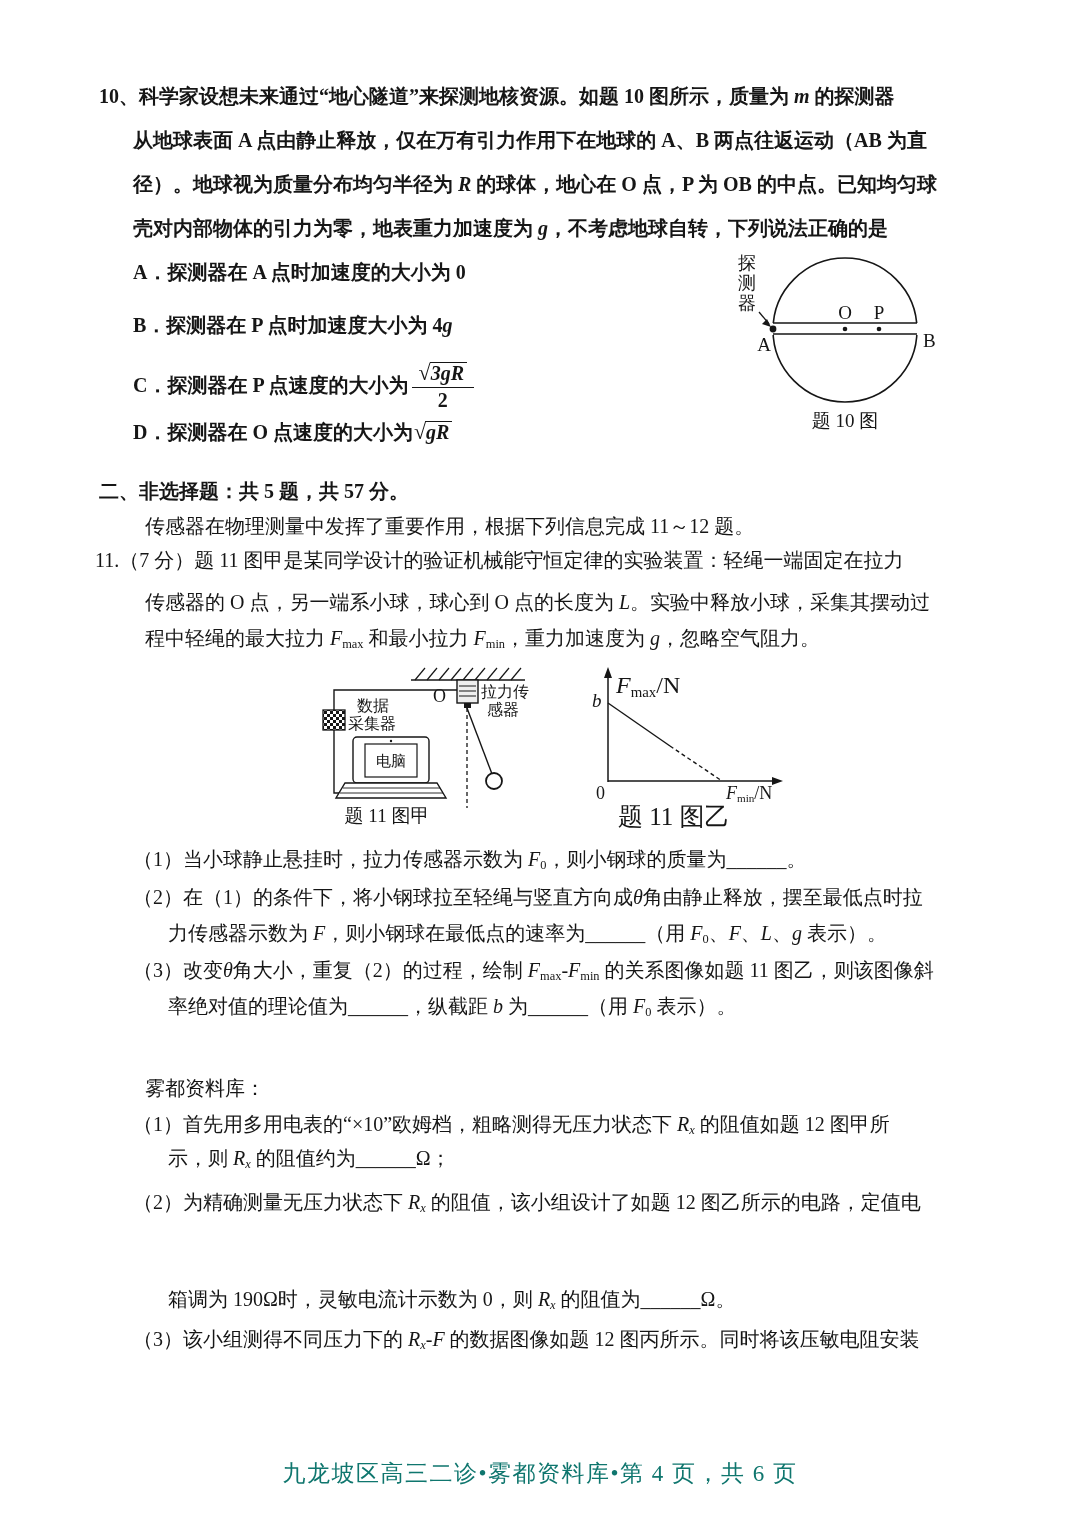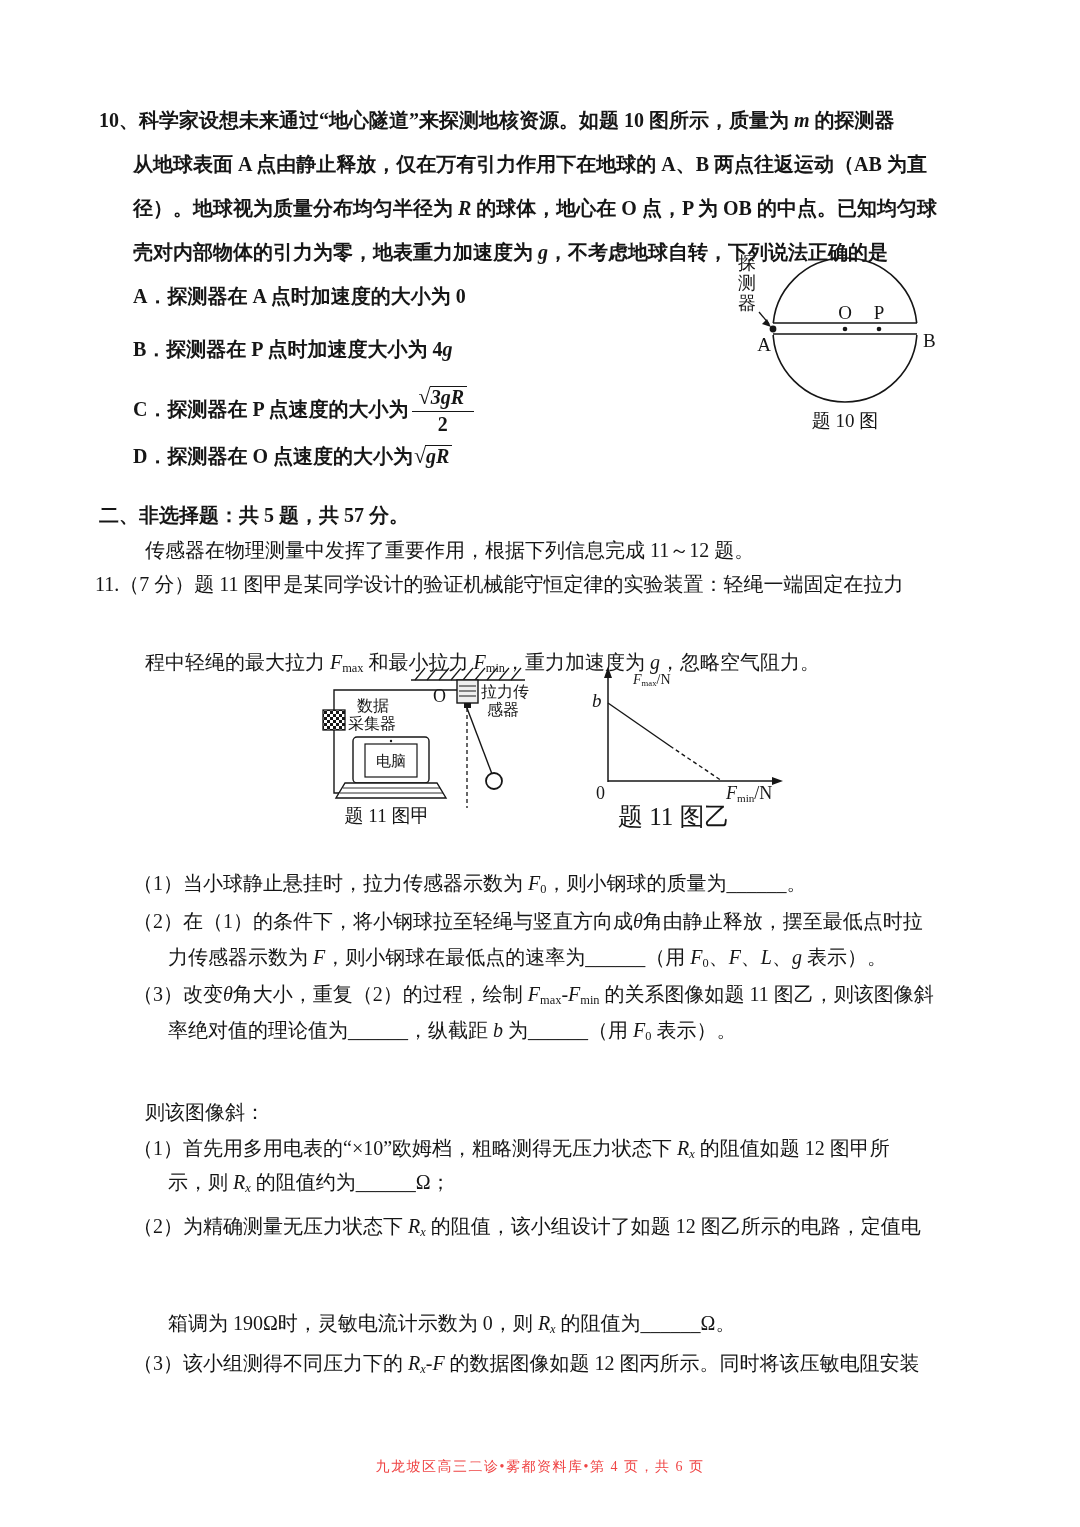--- a/index.html
+++ b/index.html
@@ -1,34 +1,34 @@
 <!DOCTYPE html>
 <html><head>
 <meta charset="utf-8">
 <style>
   html,body{margin:0;padding:0;background:#e8e8e8;}
   .page{position:relative;width:1080px;height:1527px;background:#ffffff;margin:0 auto;
         font-family:"Liberation Serif","DejaVu Serif",serif;color:#161616;overflow:hidden;}
-  .line{position:absolute;white-space:nowrap;font-size:20px;line-height:28px;margin-top:24px;}
+  .line{position:absolute;white-space:nowrap;font-size:20px;line-height:28px;}
   .b7{font-weight:700;}
   i.var{font-family:"Liberation Serif","DejaVu Serif",serif;font-style:italic;}
   sub{font-size:0.62em;line-height:1;vertical-align:-0.28em;font-style:normal;}
   sub.it{font-style:italic;}
   .sqrt{display:inline-flex;align-items:flex-start;margin:0 1px;}
   .rsg{font-size:22px;line-height:22px;}
   .rad{display:inline-block;font-style:italic;border-top:1.6px solid #161616;line-height:21px;padding:0 3px 0 1px;margin-left:-1px;text-align:right;}
   .frac{display:inline-flex;flex-direction:column;align-items:center;vertical-align:middle;margin:0 3px;line-height:1.15;}
   .fnum{display:inline-block;border-bottom:1.6px solid #161616;padding:0 6px 2px;}
   .fden{padding-top:1px;}
   .circ{display:inline-block;width:19px;height:19px;line-height:17px;border:1.4px solid #161616;border-radius:50%;
         text-align:center;font-size:13px;vertical-align:-3px;}
   .fig{position:absolute;}
   .fig .lbl{position:absolute;white-space:nowrap;}
   .vtext{position:absolute;width:22px;font-size:18px;line-height:20px;word-break:break-all;font-weight:400;}
-  .footer{position:absolute;left:0;right:0;top:1458px;text-align:center;font-size:14px;letter-spacing:1.5px;color:#ef4444;}
+  .footer{position:absolute;left:0;right:0;top:1458px;text-align:center;font-size:23px;letter-spacing:1.5px;color:#0f766e;}
   svg{position:absolute;left:0;top:0;}
   svg text{font-family:"Liberation Serif","DejaVu Serif",serif;fill:#161616;}
 </style>
 </head>
 <body>
 
 <div class="page">
 
   <div class="line b7" style="left:99px;top:82px">10、科学家设想未来通过“地心隧道”来探测地核资源。如题 10 图所示，质量为 <i class="var">m</i> 的探测器</div>
   <div class="line b7" style="left:133px;top:126px">从地球表面 A 点由静止释放，仅在万有引力作用下在地球的 A、B 两点往返运动（AB 为直</div>
@@ -68,20 +68,21 @@
     </svg>
     <div class="vtext" style="left:12px;top:10px">探测器</div>
   </div>
 
   <div class="line b7" style="left:99px;top:477px">
     <span>二、非选择题：</span><span>共 5 题，共 57 分。</span>
   </div>
   <div class="line" style="left:145px;top:512px">传感器在物理测量中发挥了重要作用，根据下列信息完成 11～12 题。</div>
 
   <div class="line" style="left:95px;top:546px">11.（7 分）题 11 图甲是某同学设计的验证机械能守恒定律的实验装置：轻绳一端固定在拉力</div>
+  <div class="line" style="left:145px;top:588px">传感器的 O 点，另一端系小球，球心到 O 点的长度为 <i class="var">L</i>。实验中释放小球，采集其摆动过</div>
   <div class="line" style="left:145px;top:624px">程中轻绳的最大拉力 <i class="var">F</i><sub>max</sub> 和最小拉力 <i class="var">F</i><sub>min</sub>，重力加速度为 <i class="var">g</i>，忽略空气阻力。</div>
 
   <div class="fig" style="left:315px;top:660px;width:250px;height:170px">
     <svg width="250" height="170" viewBox="0 0 250 170">
       <defs>
         <pattern id="chk" width="6" height="6" patternUnits="userSpaceOnUse">
           <rect width="6" height="6" fill="#ffffff"></rect>
           <rect width="3" height="3" fill="#161616"></rect>
           <rect x="3" y="3" width="3" height="3" fill="#161616"></rect>
         </pattern>
@@ -134,34 +135,34 @@
 
   <div class="fig" style="left:588px;top:662px;width:205px;height:162px">
     <svg width="205" height="162" viewBox="0 0 205 162">
       <line x1="20" y1="12" x2="20" y2="120" stroke="#161616" stroke-width="1.5"></line>
       <polygon points="20,5 16,16 24,16" fill="#161616"></polygon>
       <line x1="20" y1="119" x2="188" y2="119" stroke="#161616" stroke-width="1.5"></line>
       <polygon points="195,119 184,115 184,123" fill="#161616"></polygon>
       <line x1="20" y1="41" x2="82" y2="84" stroke="#161616" stroke-width="1.4"></line>
       <line x1="82" y1="84" x2="134" y2="119" stroke="#161616" stroke-width="1.4" stroke-dasharray="4 3"></line>
     </svg>
-    <div class="lbl" style="left:45px;top:10px;font-size:14px"><i class="var">F</i><sub>max</sub>/N</div>
+    <div class="lbl" style="left:28px;top:10px;font-size:24px"><i class="var">F</i><sub>max</sub>/N</div>
     <div class="lbl" style="left:4px;top:28px;font-size:19px"><i class="var">b</i></div>
     <div class="lbl" style="left:8px;top:121px;font-size:18px">0</div>
     <div class="lbl" style="left:138px;top:121px;font-size:18px"><i class="var">F</i><sub>min</sub>/N</div>
     <div class="lbl" style="left:30px;top:138px;font-size:25px">题 11 图乙</div>
   </div>
 
   <div class="line" style="left:133px;top:845px">（1）当小球静止悬挂时，拉力传感器示数为 <i class="var">F</i><sub>0</sub>，则小钢球的质量为______。</div>
   <div class="line" style="left:133px;top:883px">（2）在（1）的条件下，将小钢球拉至轻绳与竖直方向成<i class="var">θ</i>角由静止释放，摆至最低点时拉</div>
   <div class="line" style="left:168px;top:919px">力传感器示数为 <i class="var">F</i>，则小钢球在最低点的速率为______（用 <i class="var">F</i><sub>0</sub>、<i class="var">F</i>、<i class="var">L</i>、<i class="var">g</i> 表示）。</div>
   <div class="line" style="left:133px;top:956px">（3）改变<i class="var">θ</i>角大小，重复（2）的过程，绘制 <i class="var">F</i><sub>max</sub>-<i class="var">F</i><sub>min</sub> 的关系图像如题 11 图乙，则该图像斜</div>
   <div class="line" style="left:168px;top:992px">率绝对值的理论值为______，纵截距 <i class="var">b</i> 为______（用 <i class="var">F</i><sub>0</sub> 表示）。</div>
 
-  <div class="line" style="left:145px;top:1074px">则该图像斜：</div>
+  <div class="line" style="left:145px;top:1074px">雾都资料库：</div>
   <div class="line" style="left:133px;top:1110px">（1）首先用多用电表的“×10”欧姆档，粗略测得无压力状态下 <i class="var">R</i><sub class="it">x</sub> 的阻值如题 12 图甲所</div>
   <div class="line" style="left:168px;top:1144px">示，则 <i class="var">R</i><sub class="it">x</sub> 的阻值约为______Ω；</div>
   <div class="line" style="left:133px;top:1188px">（2）为精确测量无压力状态下 <i class="var">R</i><sub class="it">x</sub> 的阻值，该小组设计了如题 12 图乙所示的电路，定值电</div>
   <div class="line" style="left:168px;top:1285px">箱调为 190Ω时，灵敏电流计示数为 0，则 <i class="var">R</i><sub class="it">x</sub> 的阻值为______Ω。</div>
   <div class="line" style="left:133px;top:1325px">（3）该小组测得不同压力下的 <i class="var">R</i><sub class="it">x</sub>-<i class="var">F</i> 的数据图像如题 12 图丙所示。同时将该压敏电阻安装</div>
 
   <div class="footer">九龙坡区高三二诊•雾都资料库•第 4 页，共 6 页</div>
 
 </div>
 

